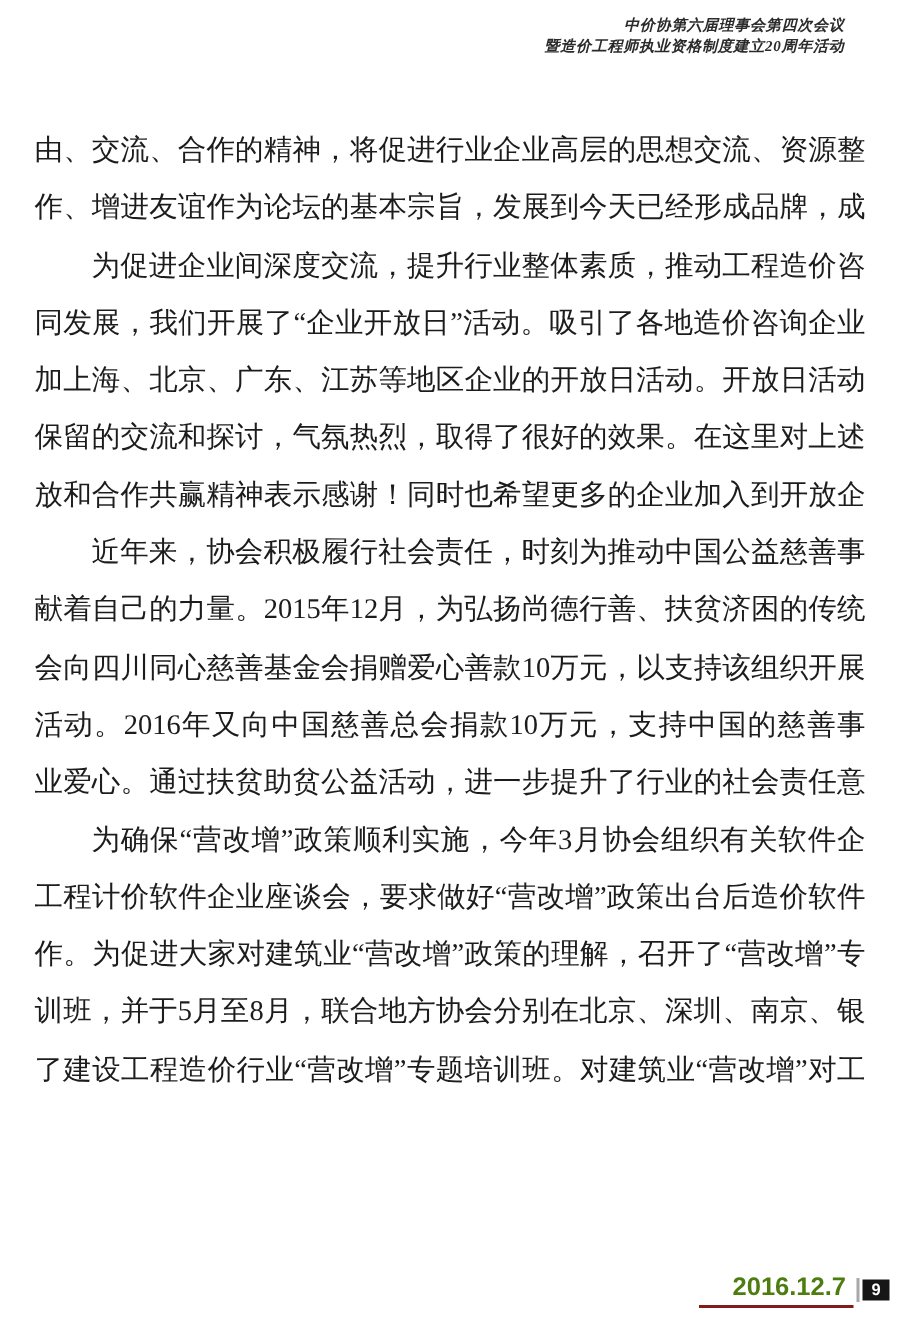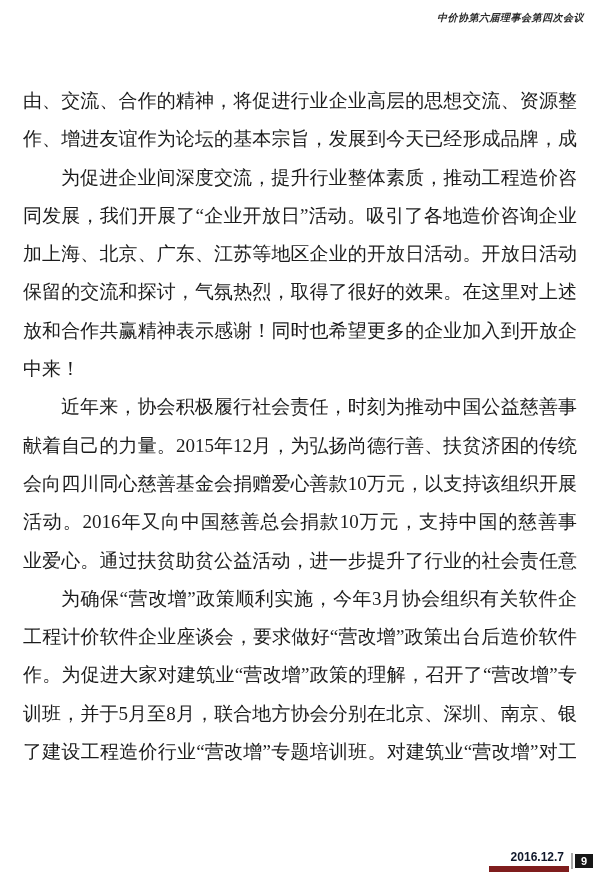--- a/index.html
+++ b/index.html
@@ -7,21 +7,21 @@
     position: relative;
     width: 600px;
     height: 883px;
     background: #ffffff;
     overflow: hidden;
     font-family: "Liberation Serif", serif;
   }
   .doc-header {
     position: absolute;
     top: 11px;
-    right: 16px;
+    right: 37px;
     text-align: right;
     font-size: 10px;
     line-height: 13.5px;
     font-style: italic;
     font-weight: 600;
     color: #2b2b2b;
     letter-spacing: 0.5px;
   }
   .doc-body {
     position: absolute;
@@ -47,23 +47,23 @@
   .doc-footer {
     position: absolute;
     right: 7px;
     bottom: 11px;
     display: flex;
     align-items: center;
     font-family: "Liberation Sans", sans-serif;
   }
   .footer-date {
     font-weight: bold;
-    font-size: 12px;
-    color: #0f172a;
-    border-bottom: 6px solid #7f1d1d;
+    font-size: 17px;
+    color: #4d7c0f;
+    border-bottom: 2px solid #7f1d1d;
     padding: 0 5px 2px 22px;
   }
   .footer-sep {
     width: 2px;
     height: 16px;
     background: #a8a8a8;
     margin: 0 2px 0 2px;
   }
   .footer-page {
     background: #161616;
@@ -76,31 +76,31 @@
     text-align: center;
   }
 </style>
 </head>
 <body>
 
 <div class="page">
 
   <div class="doc-header">
     <div>中价协第六届理事会第四次会议</div>
+    <div>暨造价工程师执业资格制度建立20周年活动</div>
   </div>
 
   <div class="doc-body">
     <div class="line">由、交流、合作的精神，将促进行业企业高层的思想交流、资源整合、业务合</div>
     <div class="line">作、增进友谊作为论坛的基本宗旨，发展到今天已经形成品牌，成为行业内各</div>
     <div class="line indent">为促进企业间深度交流，提升行业整体素质，推动工程造价咨询行业共</div>
     <div class="line">同发展，我们开展了“企业开放日”活动。吸引了各地造价咨询企业负责人参</div>
     <div class="line">加上海、北京、广东、江苏等地区企业的开放日活动。开放日活动中大家毫无</div>
     <div class="line">保留的交流和探讨，气氛热烈，取得了很好的效果。在这里对上述企业的开</div>
     <div class="line">放和合作共赢精神表示感谢！同时也希望更多的企业加入到开放企业行列</div>
-    <div class="line para-end">中来！</div>
     <div class="line indent">近年来，协会积极履行社会责任，时刻为推动中国公益慈善事业发展贡</div>
     <div class="line">献着自己的力量。2015年12月，为弘扬尚德行善、扶贫济困的传统美德，协</div>
     <div class="line">会向四川同心慈善基金会捐赠爱心善款10万元，以支持该组织开展各项公益</div>
     <div class="line">活动。2016年又向中国慈善总会捐款10万元，支持中国的慈善事业，体现行</div>
     <div class="line">业爱心。通过扶贫助贫公益活动，进一步提升了行业的社会责任意识，也提</div>
     <div class="line indent">为确保“营改增”政策顺利实施，今年3月协会组织有关软件企业召开了</div>
     <div class="line">工程计价软件企业座谈会，要求做好“营改增”政策出台后造价软件的更新工</div>
     <div class="line">作。为促进大家对建筑业“营改增”政策的理解，召开了“营改增”专题师资培</div>
     <div class="line">训班，并于5月至8月，联合地方协会分别在北京、深圳、南京、银川等地举办</div>
     <div class="line">了建设工程造价行业“营改增”专题培训班。对建筑业“营改增”对工程造价</div>

